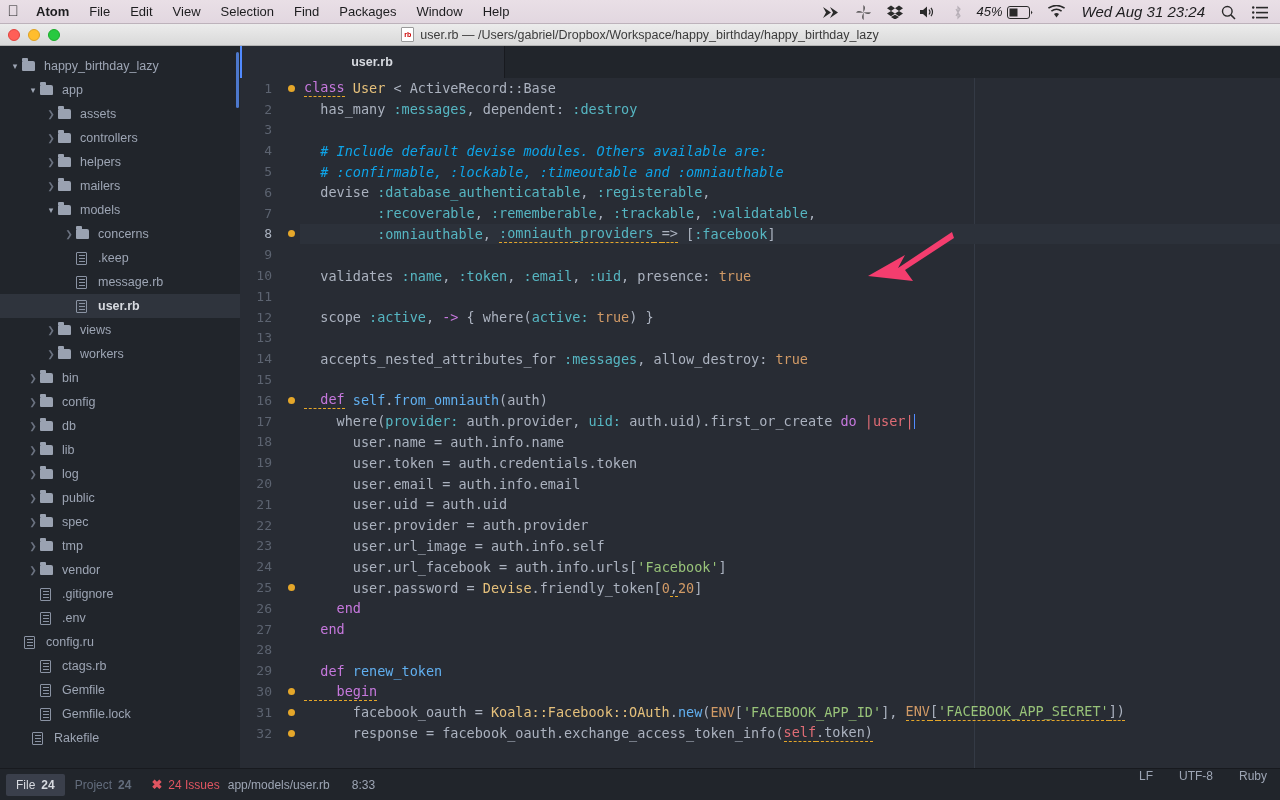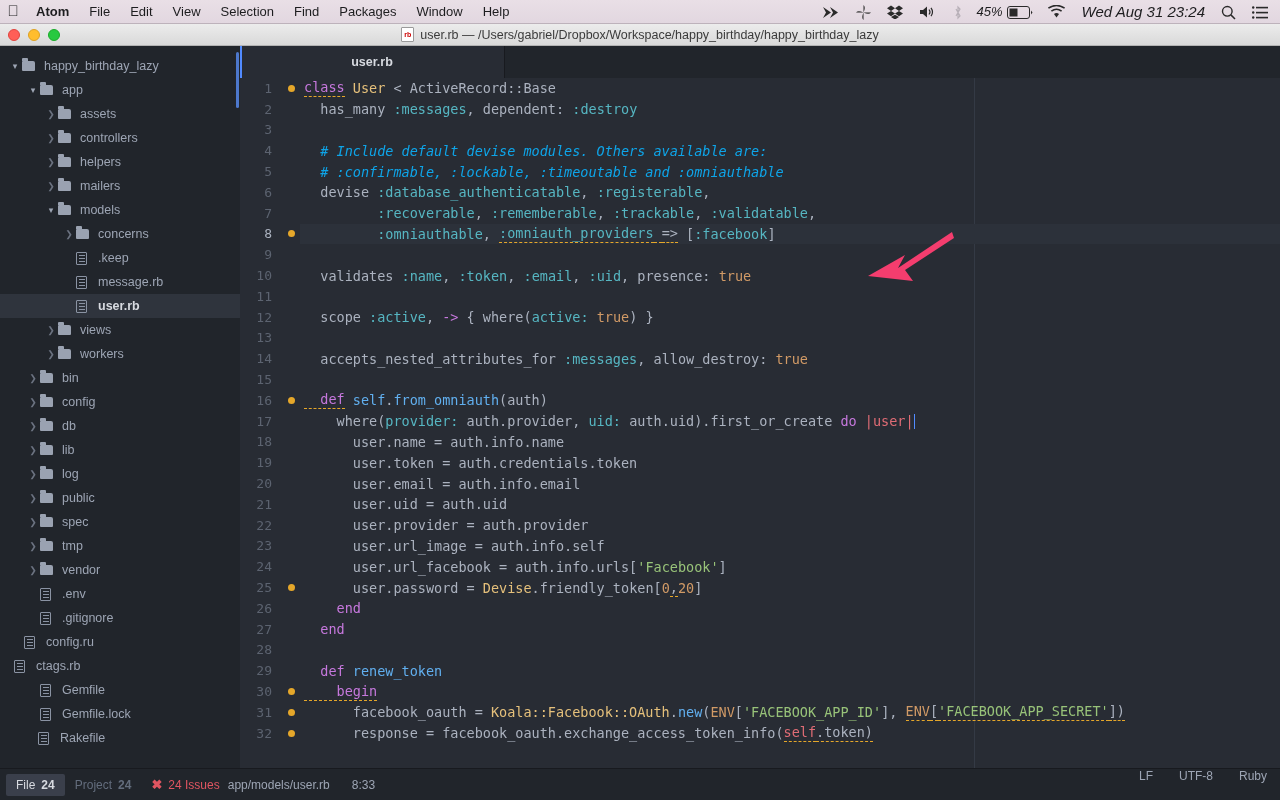--- a/index.html
+++ b/index.html
@@ -401,58 +401,58 @@
         <span class="ficon">
           <span class="folder"></span>
         </span>
         <span>vendor</span>
       </div>
       <div class="tree-row" style="padding-left: 26px;">
         <span class="tw"></span>
         <span class="ficon">
           <span class="doc"></span>
         </span>
+        <span>.gitignore</span>
+      </div>
+      <div class="tree-row" style="padding-left: 26px;">
+        <span class="tw"></span>
+        <span class="ficon">
+          <span class="doc"></span>
+        </span>
         <span>.env</span>
       </div>
-      <div class="tree-row" style="padding-left: 26px;">
-        <span class="tw"></span>
-        <span class="ficon">
-          <span class="doc"></span>
-        </span>
-        <span>.gitignore</span>
-      </div>
       <div class="tree-row" style="padding-left: 10px;">
         <span class="tw"></span>
         <span class="ficon">
           <span class="doc"></span>
         </span>
         <span>config.ru</span>
       </div>
-      <div class="tree-row" style="">
+      <div class="tree-row" style="padding-left: 26px;">
         <span class="tw"></span>
         <span class="ficon">
           <span class="doc"></span>
         </span>
         <span>ctags.rb</span>
       </div>
       <div class="tree-row" style="padding-left: 26px;">
         <span class="tw"></span>
         <span class="ficon">
           <span class="doc"></span>
         </span>
         <span>Gemfile</span>
       </div>
       <div class="tree-row" style="padding-left: 26px;">
         <span class="tw"></span>
         <span class="ficon">
           <span class="doc"></span>
         </span>
         <span>Gemfile.lock</span>
       </div>
-      <div class="tree-row" style="padding-left: 24px;">
+      <div class="tree-row" style="padding-left: 18px;">
         <span class="tw"></span>
         <span class="ficon">
           <span class="doc"></span>
         </span>
         <span>Rakefile</span>
       </div>
     </div>
 
   <div class="tabbar">
     <div class="tab">

